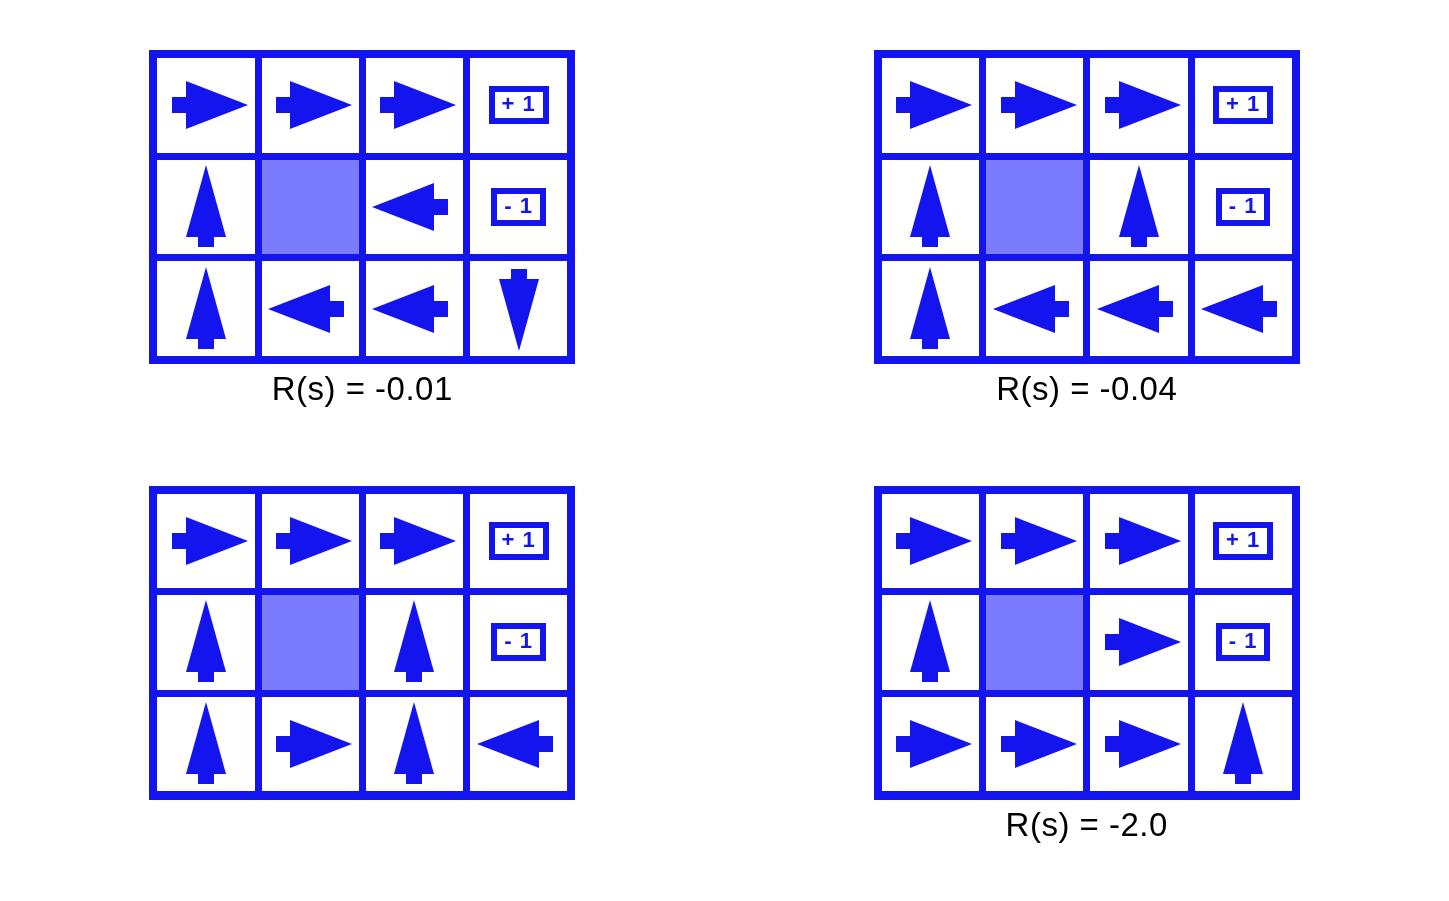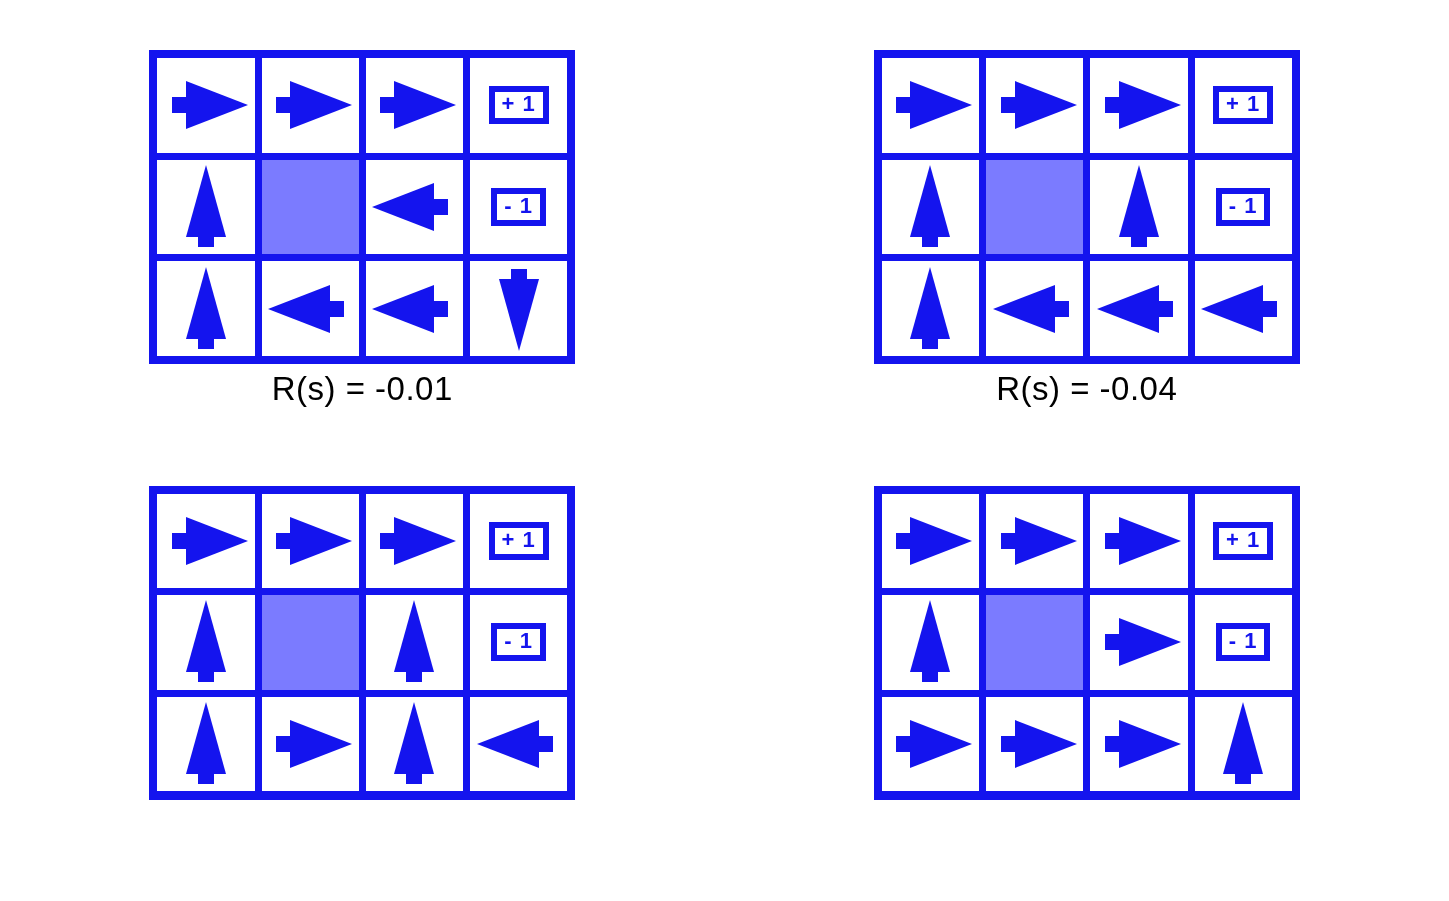--- a/index.html
+++ b/index.html
@@ -413,14 +413,15 @@
         </div>
         <div class="cell" title="up">
           <span>
             <svg class="arrow-svg" width="92" height="92" viewBox="0 0 92 92" aria-hidden="true">
               <rect x="38" y="70" width="16" height="16" fill="#1414ee"></rect>
               <polygon points="46,4 66,76 26,76" fill="#1414ee"></polygon>
             </svg>
           </span>
         </div>
       </div>
+      <div class="caption">R(s) = -2.0</div>
     </div>
   </div>
 
 </body></html>

